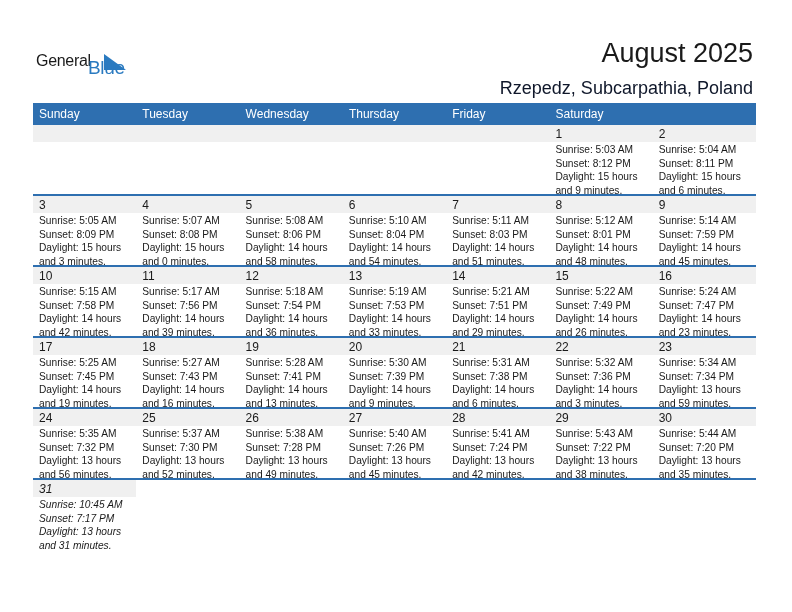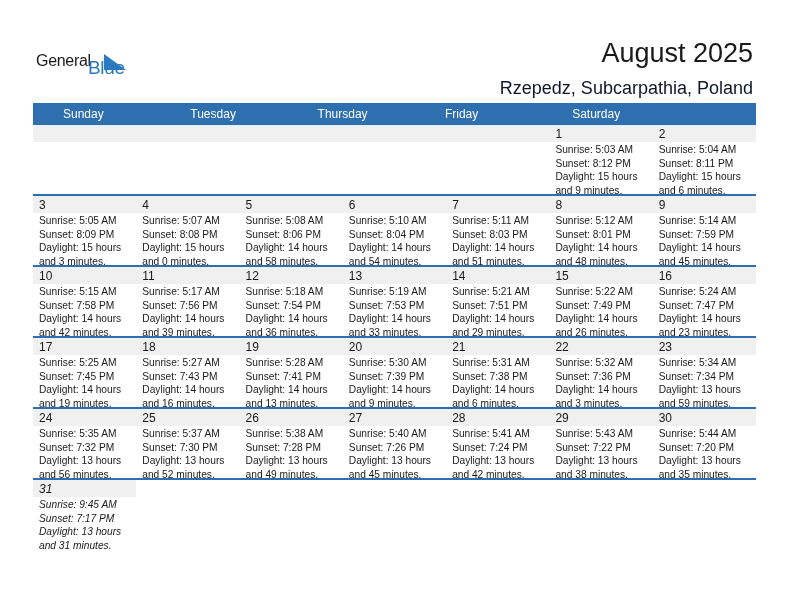--- a/index.html
+++ b/index.html
@@ -6,21 +6,21 @@
   body { width: 792px; height: 612px; position: relative; font-family: "Liberation Sans", sans-serif; color: #111; overflow: hidden; }
   .logo { position: absolute; left: 36px; top: 52px; width: 100px; height: 36px; }
   .logo-general { position: absolute; left: 0; top: 0; font-size: 16px; color: #1a1a1a; letter-spacing: -0.3px; }
   .logo-blue { position: absolute; left: 52px; top: 5px; font-size: 19px; color: #2a7ac0; letter-spacing: -0.3px; }
   .logo-tri { position: absolute; left: 70px; top: 2px; width: 0; height: 0; border-left: 0 solid transparent; border-top: 0; }
   .logo-tri svg { display:block; }
   .title { position: absolute; right: 39px; top: 38px; font-size: 27px; color: #1a1a1a; }
   .subtitle { position: absolute; right: 39px; top: 78px; font-size: 18px; color: #0f172a; }
   .cal { position: absolute; left: 33px; top: 103px; width: 723px; }
   .hdr { display: flex; background: #2e6fb0; height: 22px; }
-  .hdr div { width: 103.3px; color: #ffffff; font-size: 12px; padding-left: 6px; box-sizing: border-box; line-height: 22px; margin-left: 24px; }
+  .hdr div { width: 103.3px; color: #ffffff; font-size: 12px; padding-left: 6px; box-sizing: border-box; line-height: 22px; }
   .week { display: flex; border-bottom: 2px solid #2e6fb0; height: 71px; box-sizing: border-box; }
   .week.last { border-bottom: none; font-style: italic; }
   .cell { width: 103.3px; box-sizing: border-box; }
   .daynum { background: #f0f0f0; height: 17px; font-size: 12px; padding-left: 6px; line-height: 19px; color: #1a1a1a; }
   .info { font-size: 10.2px; line-height: 13.5px; padding-left: 6px; padding-top: 1px; color: #1a1a1a; white-space: nowrap; }
 </style>
 </head>
 <body>
 
 <div class="logo">
@@ -33,20 +33,21 @@
   <span class="logo-blue">Blue</span>
 </div>
 
 <div class="title">August 2025</div>
 <div class="subtitle">Rzepedz, Subcarpathia, Poland</div>
 
 <div class="cal">
   <div class="hdr" id="hdr">
       <div>Sunday</div>
       <div>Tuesday</div>
+      <div>Wednesday</div>
       <div>Thursday</div>
       <div>Friday</div>
       <div>Saturday</div>
     </div>
   <div id="weeks">
       <div class="week">
         <div class="cell">
           <div class="daynum"></div>
           <div class="info">
             <div></div>
@@ -367,21 +368,21 @@
             <div>Sunset: 7:20 PM</div>
             <div>Daylight: 13 hours</div>
             <div>and 35 minutes.</div>
           </div>
         </div>
       </div>
       <div class="week last">
         <div class="cell">
           <div class="daynum">31</div>
           <div class="info">
-            <div>Sunrise: 9:45 AM</div>
+            <div>Sunrise: 10:45 AM</div>
             <div>Sunset: 7:17 PM</div>
             <div>Daylight: 13 hours</div>
             <div>and 31 minutes.</div>
           </div>
         </div>
       </div>
     </div>
 </div>
 
 </body></html>

